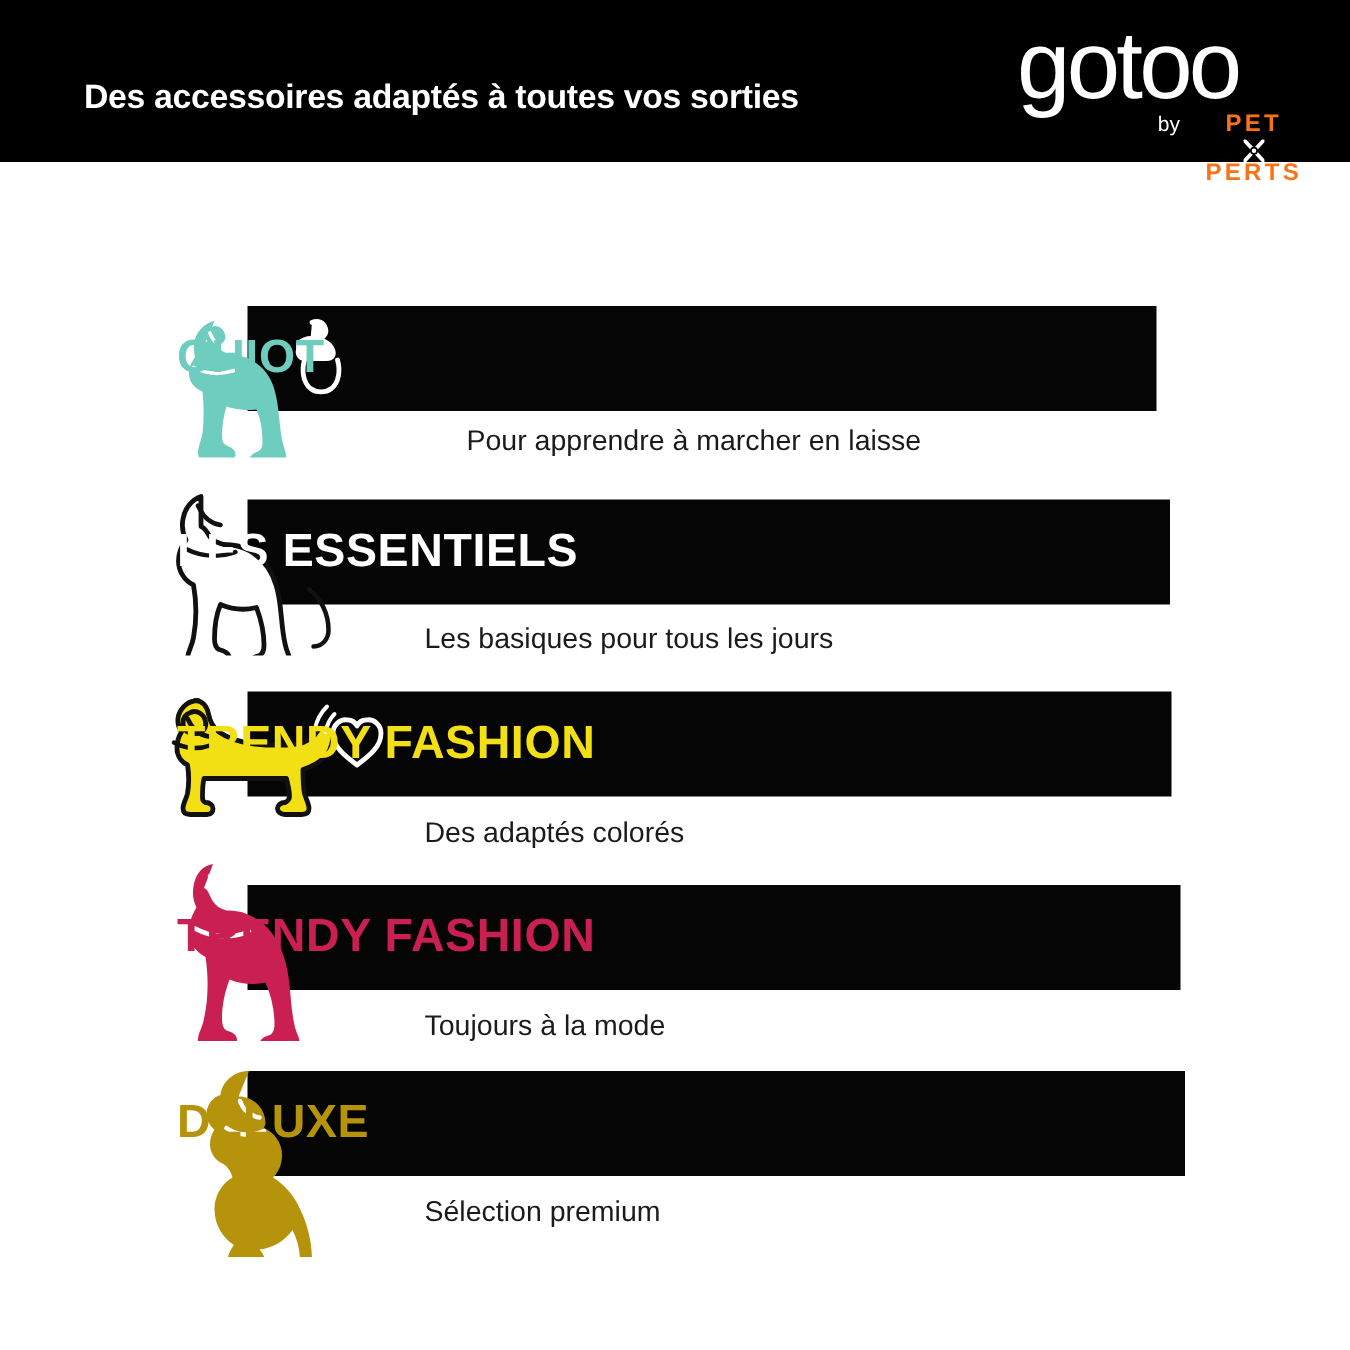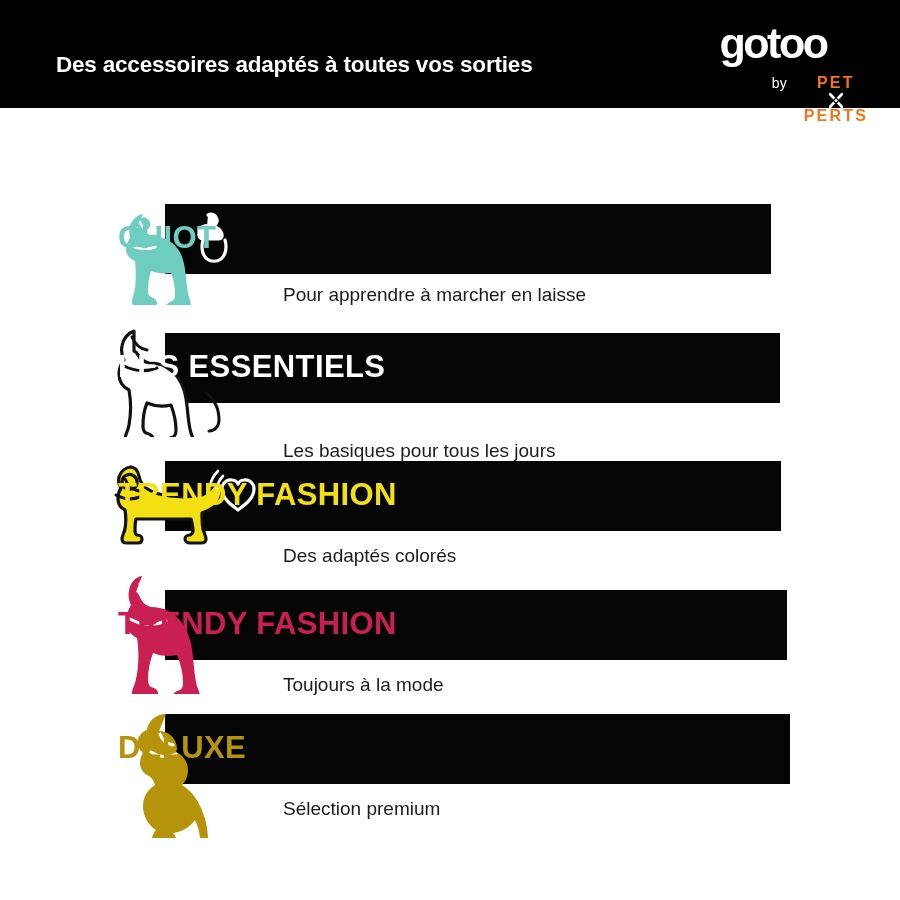--- a/index.html
+++ b/index.html
@@ -43,24 +43,24 @@
     position: absolute;
     right: 48px;
     top: 18px;
     width: 190px;
     height: 76px;
   }
   .logo-word {
     position: absolute;
     left: 0; top: -6px;
     width: 190px;
-    text-align: center;
-    font-size: 43px;
+    text-align: left;
+    font-size: 64px;
     line-height: 62px;
-    font-weight: 700;
+    font-weight: 400;
     color: #ffffff;
     letter-spacing: -2.5px;
   }
   .logo-sub {
     position: absolute;
     right: 0;
     top: 56px;
     display: flex;
     align-items: baseline;
     gap: 17px;
@@ -179,39 +179,39 @@
 
       <svg class="badge" style="left:186px;top:6px;" width="52" height="58" viewBox="0 0 52 58">
         <g fill="none" stroke="#ffffff" stroke-width="3.2" stroke-linejoin="round" stroke-linecap="round">
           <path d="M22 5c4-2 8 0 9 4 1 3-1 6-4 7-2 1-4 1-6 0" fill="#ffffff"></path>
           <path d="M13 19c3-3 8-4 13-3 5 1 9 4 10 8 1 3-1 5-4 5H17c-3 0-5-3-4-6z" fill="#ffffff"></path>
           <path d="M17 30c-2 7-1 15 4 19 4 3 10 3 14 0 5-4 6-12 4-19"></path>
         </g>
       </svg>
 
       <div class="bar-label" style="top:35px;color:#6ECDBF;">CHIOT</div>
-      <div class="subtitle" style="top:80px;">Pour apprendre à marcher en laisse</div>
+      <div class="subtitle" style="top:80px;margin-left:28px;">Pour apprendre à marcher en laisse</div>
     </div>
 
     <div class="row" style="top:225px;">
       <div class="bar" style="top: 0px; width: 615px; background: rgb(5, 5, 5);"></div>
 
       <svg class="dog" style="top:-18px;" width="130" height="122" viewBox="0 0 130 122">
         <g fill="#ffffff" stroke="#111111" stroke-width="3.2" stroke-linejoin="round" stroke-linecap="round">
           <path d="M24 16c-6 2-11 8-12 15-1 5 0 10 2 14-3 4-5 9-5 14 0 7 4 13 10 16 2 11 2 24 0 35-1 6-4 10-4 14 0 3 3 5 7 5h16c3 0 5-2 5-5 0-3-3-5-7-6-2-1-3-4-3-7 0-8 1-16 4-23 7 3 16 4 24 2 3 8 5 17 5 25 0 3-1 6-3 7-4 1-7 3-7 6 0 3 2 5 5 5h16c4 0 7-2 7-5 0-4-3-8-4-14-3-13-2-27-6-39-3-10-9-18-18-23-5-3-11-4-17-4-4-1-7-3-9-5-2-3-3-6-6-7z"></path>
         </g>
         <g fill="none" stroke="#111111" stroke-width="3" stroke-linecap="round">
           <path d="M22 22c3 7 8 12 15 13"></path>
           <path d="M14 51c10 5 22 6 33 2"></path>
           <path d="M96 78c8 6 13 16 13 27 0 6-4 11-10 11"></path>
         </g>
       </svg>
 
       <div class="bar-label" style="top:35px;color:#ffffff;">LES ESSENTIELS</div>
-      <div class="subtitle" style="top:83px;margin-top:24px;">Les basiques pour tous les jours</div>
+      <div class="subtitle" style="top:83px;">Les basiques pour tous les jours</div>
     </div>
 
     <div class="row" style="top:353px;">
       <div class="bar" style="top: 0px; width: 616px; background: rgb(5, 5, 5);"></div>
 
       <svg class="dog" style="top:-6px;left:112px;" width="155" height="103" viewBox="0 0 155 103">
         <g fill="#F3E014" stroke="#111111" stroke-width="3.2" stroke-linejoin="round" stroke-linecap="round">
           <path d="M20 12c-6 0-11 4-13 10-1 4 0 8 2 11-2 3-3 7-3 11 0 5 3 9 7 11 1 6 1 13 0 19-1 4-3 7-3 10 0 3 2 4 5 4h11c3 0 4-2 4-4 0-2-2-4-5-4-2-1-2-2-2-4 0-4 0-8 1-12h55c1 4 2 8 2 12 0 2-1 3-3 4-3 0-5 2-5 4 0 2 2 4 5 4h11c3 0 5-1 5-4 0-3-2-6-3-10-1-5-1-11-1-16 6-2 12-5 16-10 3-4 4-9 4-14 0-3-2-5-5-5-2 0-4 1-5 3-3 5-8 8-14 9-9 1-19 1-28 0-9-1-17-3-24-8-4-3-6-7-7-12-1-5-4-9-9-9z"></path>
           <path d="M15 20c4-2 9 1 10 6 1 4-2 8-6 8-5 1-9-2-9-7 0-4 2-6 5-7z"></path>
         </g>

